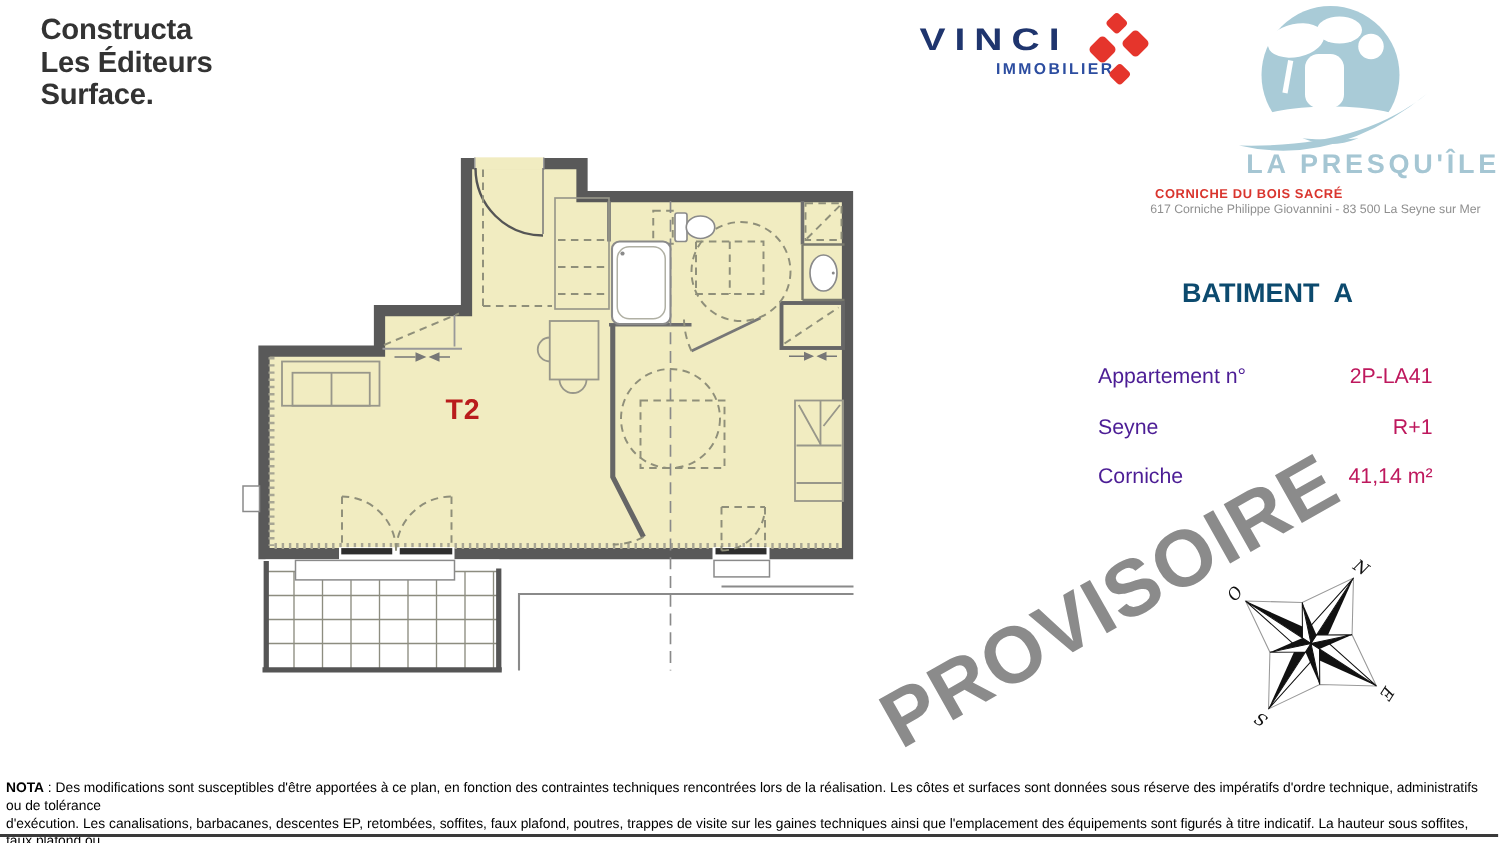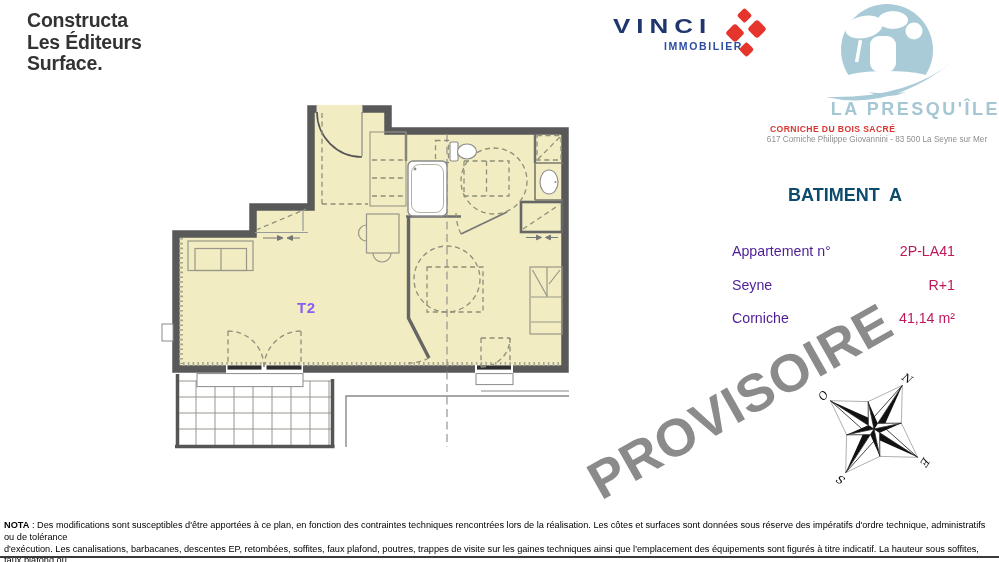--- a/index.html
+++ b/index.html
@@ -13,21 +13,21 @@
   .vinci-sub{left:664px;top:40px;font-size:10.5px;font-weight:bold;color:#2c4da0;letter-spacing:1.6px;}
   .pq-name{left:770px;top:99px;width:230px;text-align:right;font-size:18px;color:#a5c6d3;
            letter-spacing:2.5px;font-weight:bold;}
   .pq-tag{left:770px;top:124px;width:230px;font-size:8.6px;font-weight:bold;
           color:#d9352e;letter-spacing:0.4px;}
   .pq-addr{left:752px;top:135px;width:250px;text-align:center;font-size:8.2px;color:#8f8f8f;}
   .bat-title{left:730px;top:185px;width:230px;text-align:center;font-size:18px;font-weight:bold;
              color:#0c4a6e;white-space:pre;}
   .row-label{position:absolute;left:722px;font-size:14.2px;color:#4c1d95;margin-left:10px;}
   .row-value{position:absolute;left:820px;width:135px;text-align:right;font-size:14.2px;color:#be185d;}
-  .t2-label{left:297px;top:263px;font-size:15px;font-weight:bold;color:#8b5cf6;letter-spacing:0.5px;margin-top:36px;}
+  .t2-label{left:297px;top:263px;font-size:19px;font-weight:bold;color:#b91c1c;letter-spacing:0.5px;}
   .watermark{left:577px;top:458px;font-size:53px;font-weight:bold;color:#8b8b8b;
              letter-spacing:1px;white-space:nowrap;transform:rotate(-29.5deg);transform-origin:0 0;}
   .compass-letter{position:absolute;width:14px;height:14px;text-align:center;
                   font-family:"DejaVu Serif",serif;font-style:italic;font-size:11px;color:#111;}
   .nota{left:4px;top:520px;width:992px;font-size:9.2px;line-height:11.8px;color:#000;}
   .nota b{}
   .bottom-rule{left:0;top:556px;width:999px;height:0;border-top:2px solid #3a3a3a;}
 </style>
 </head>
 <body>

